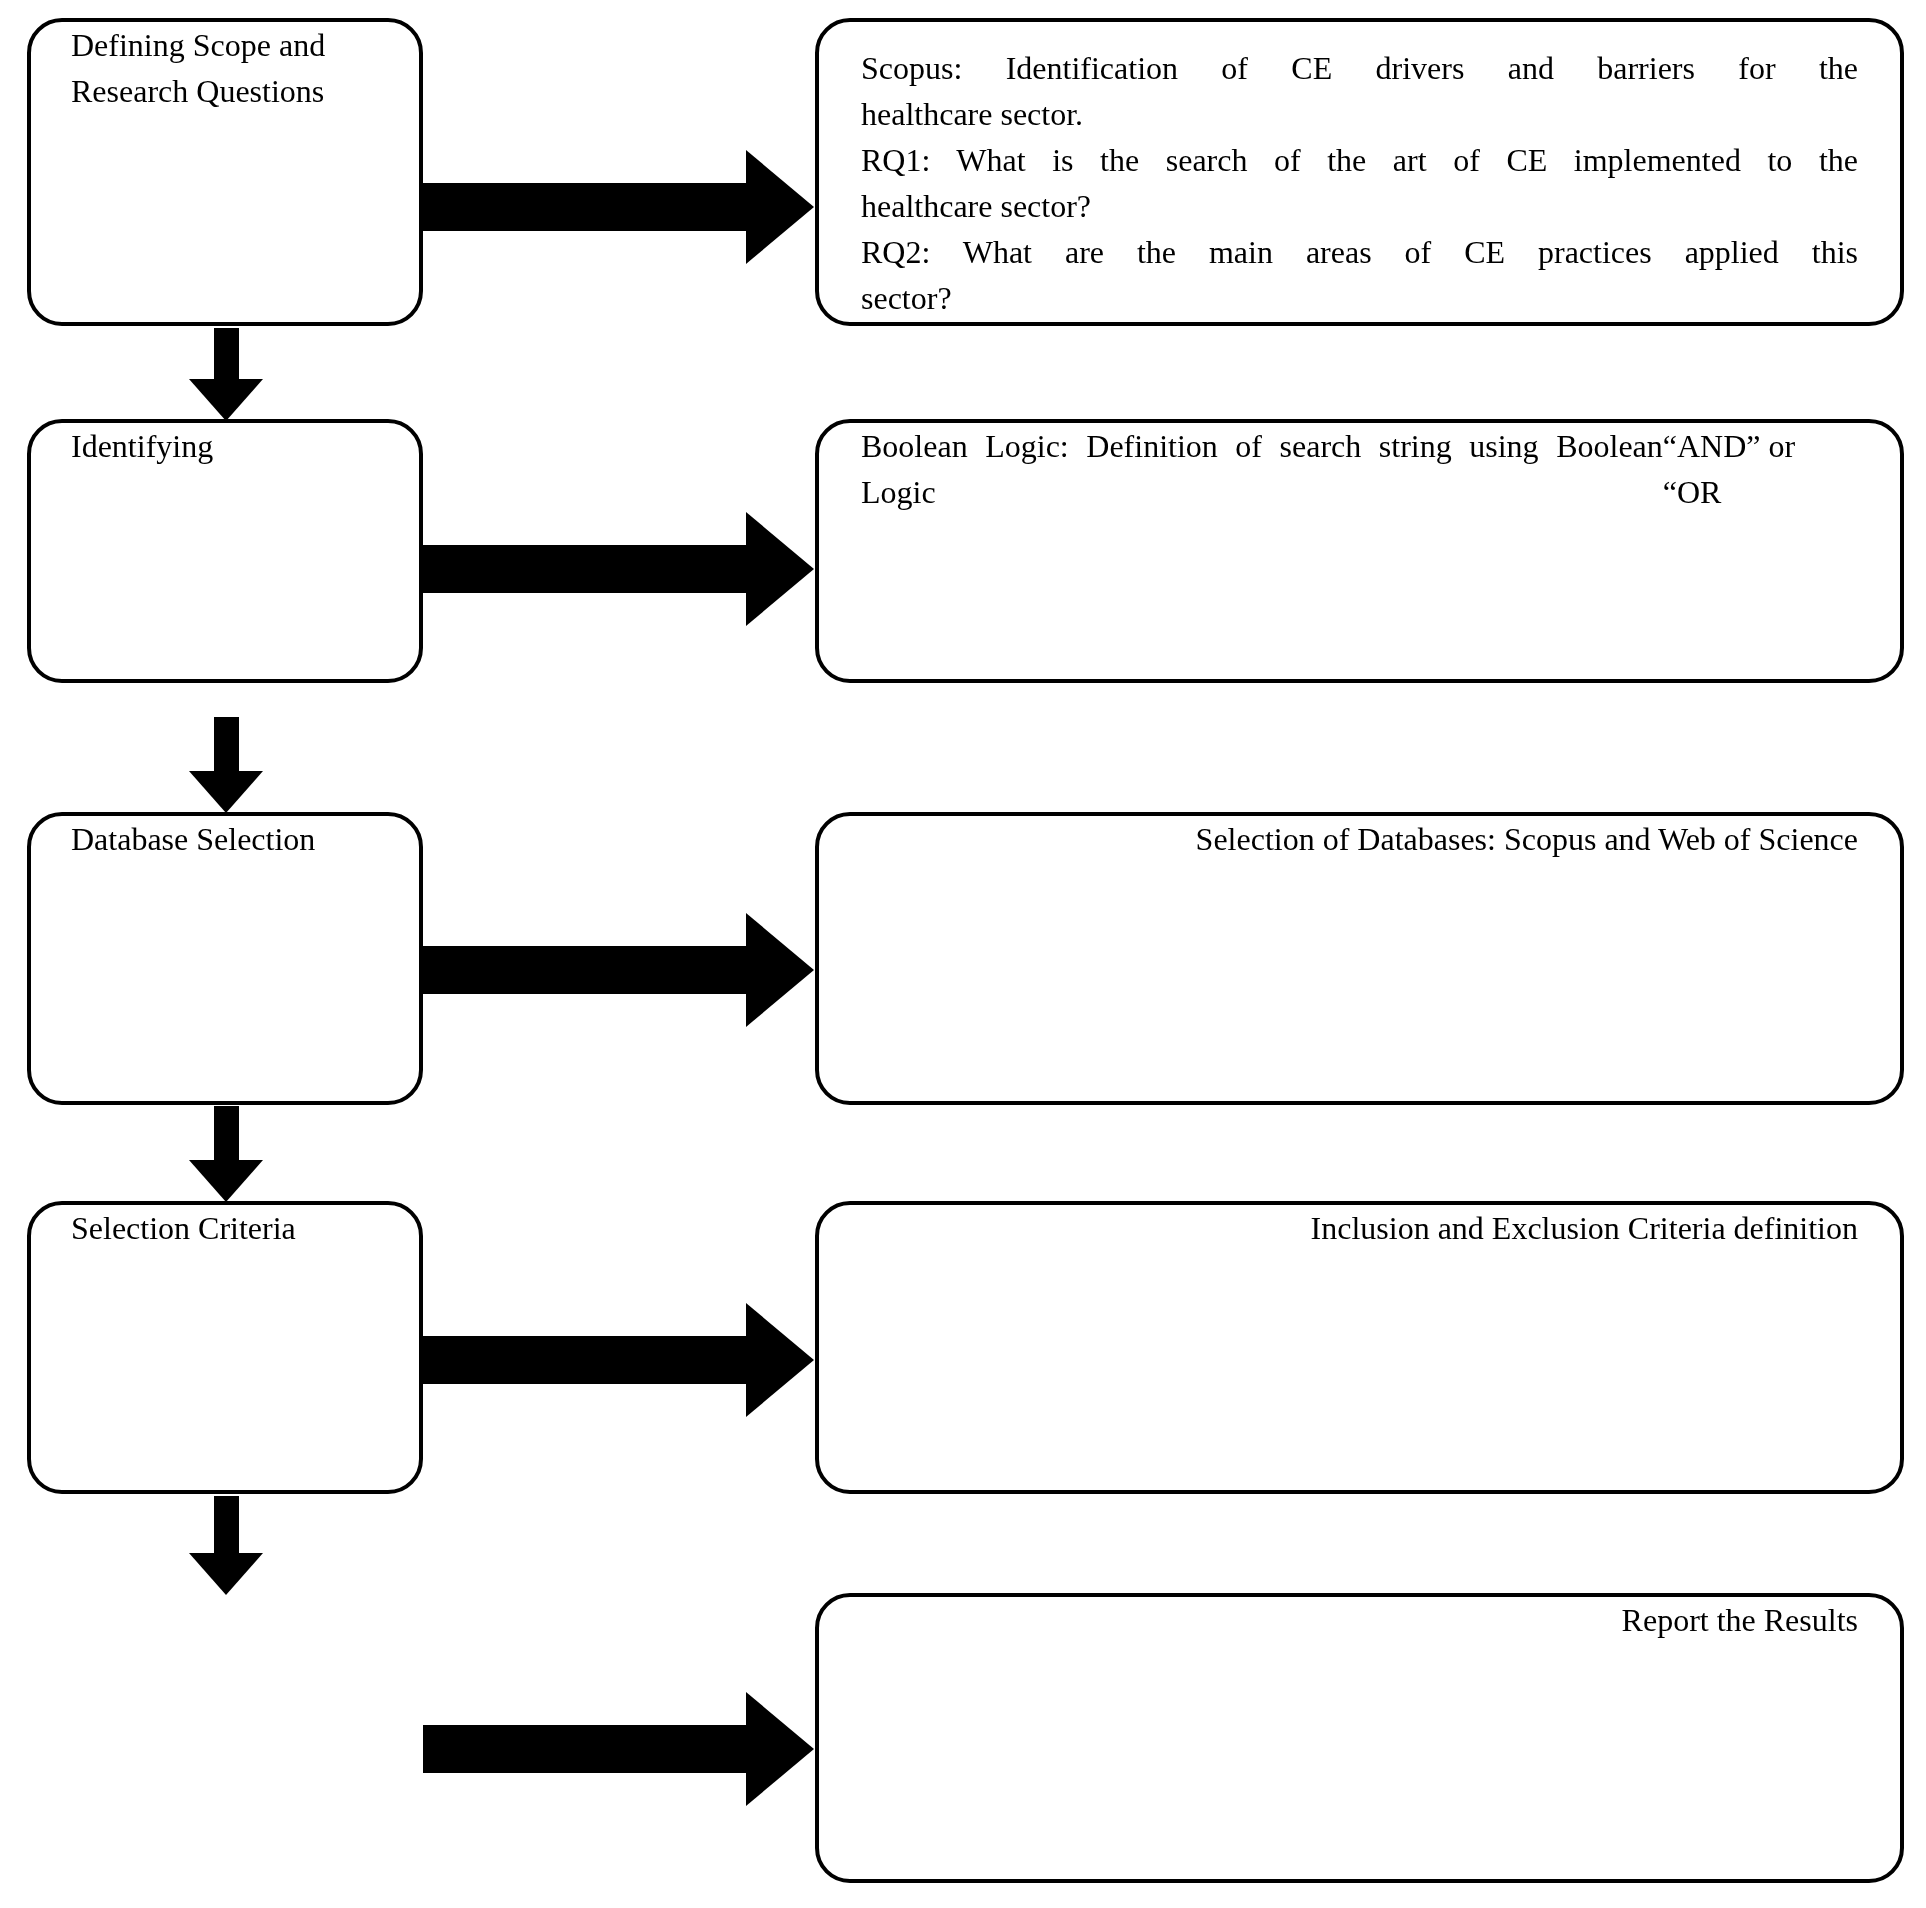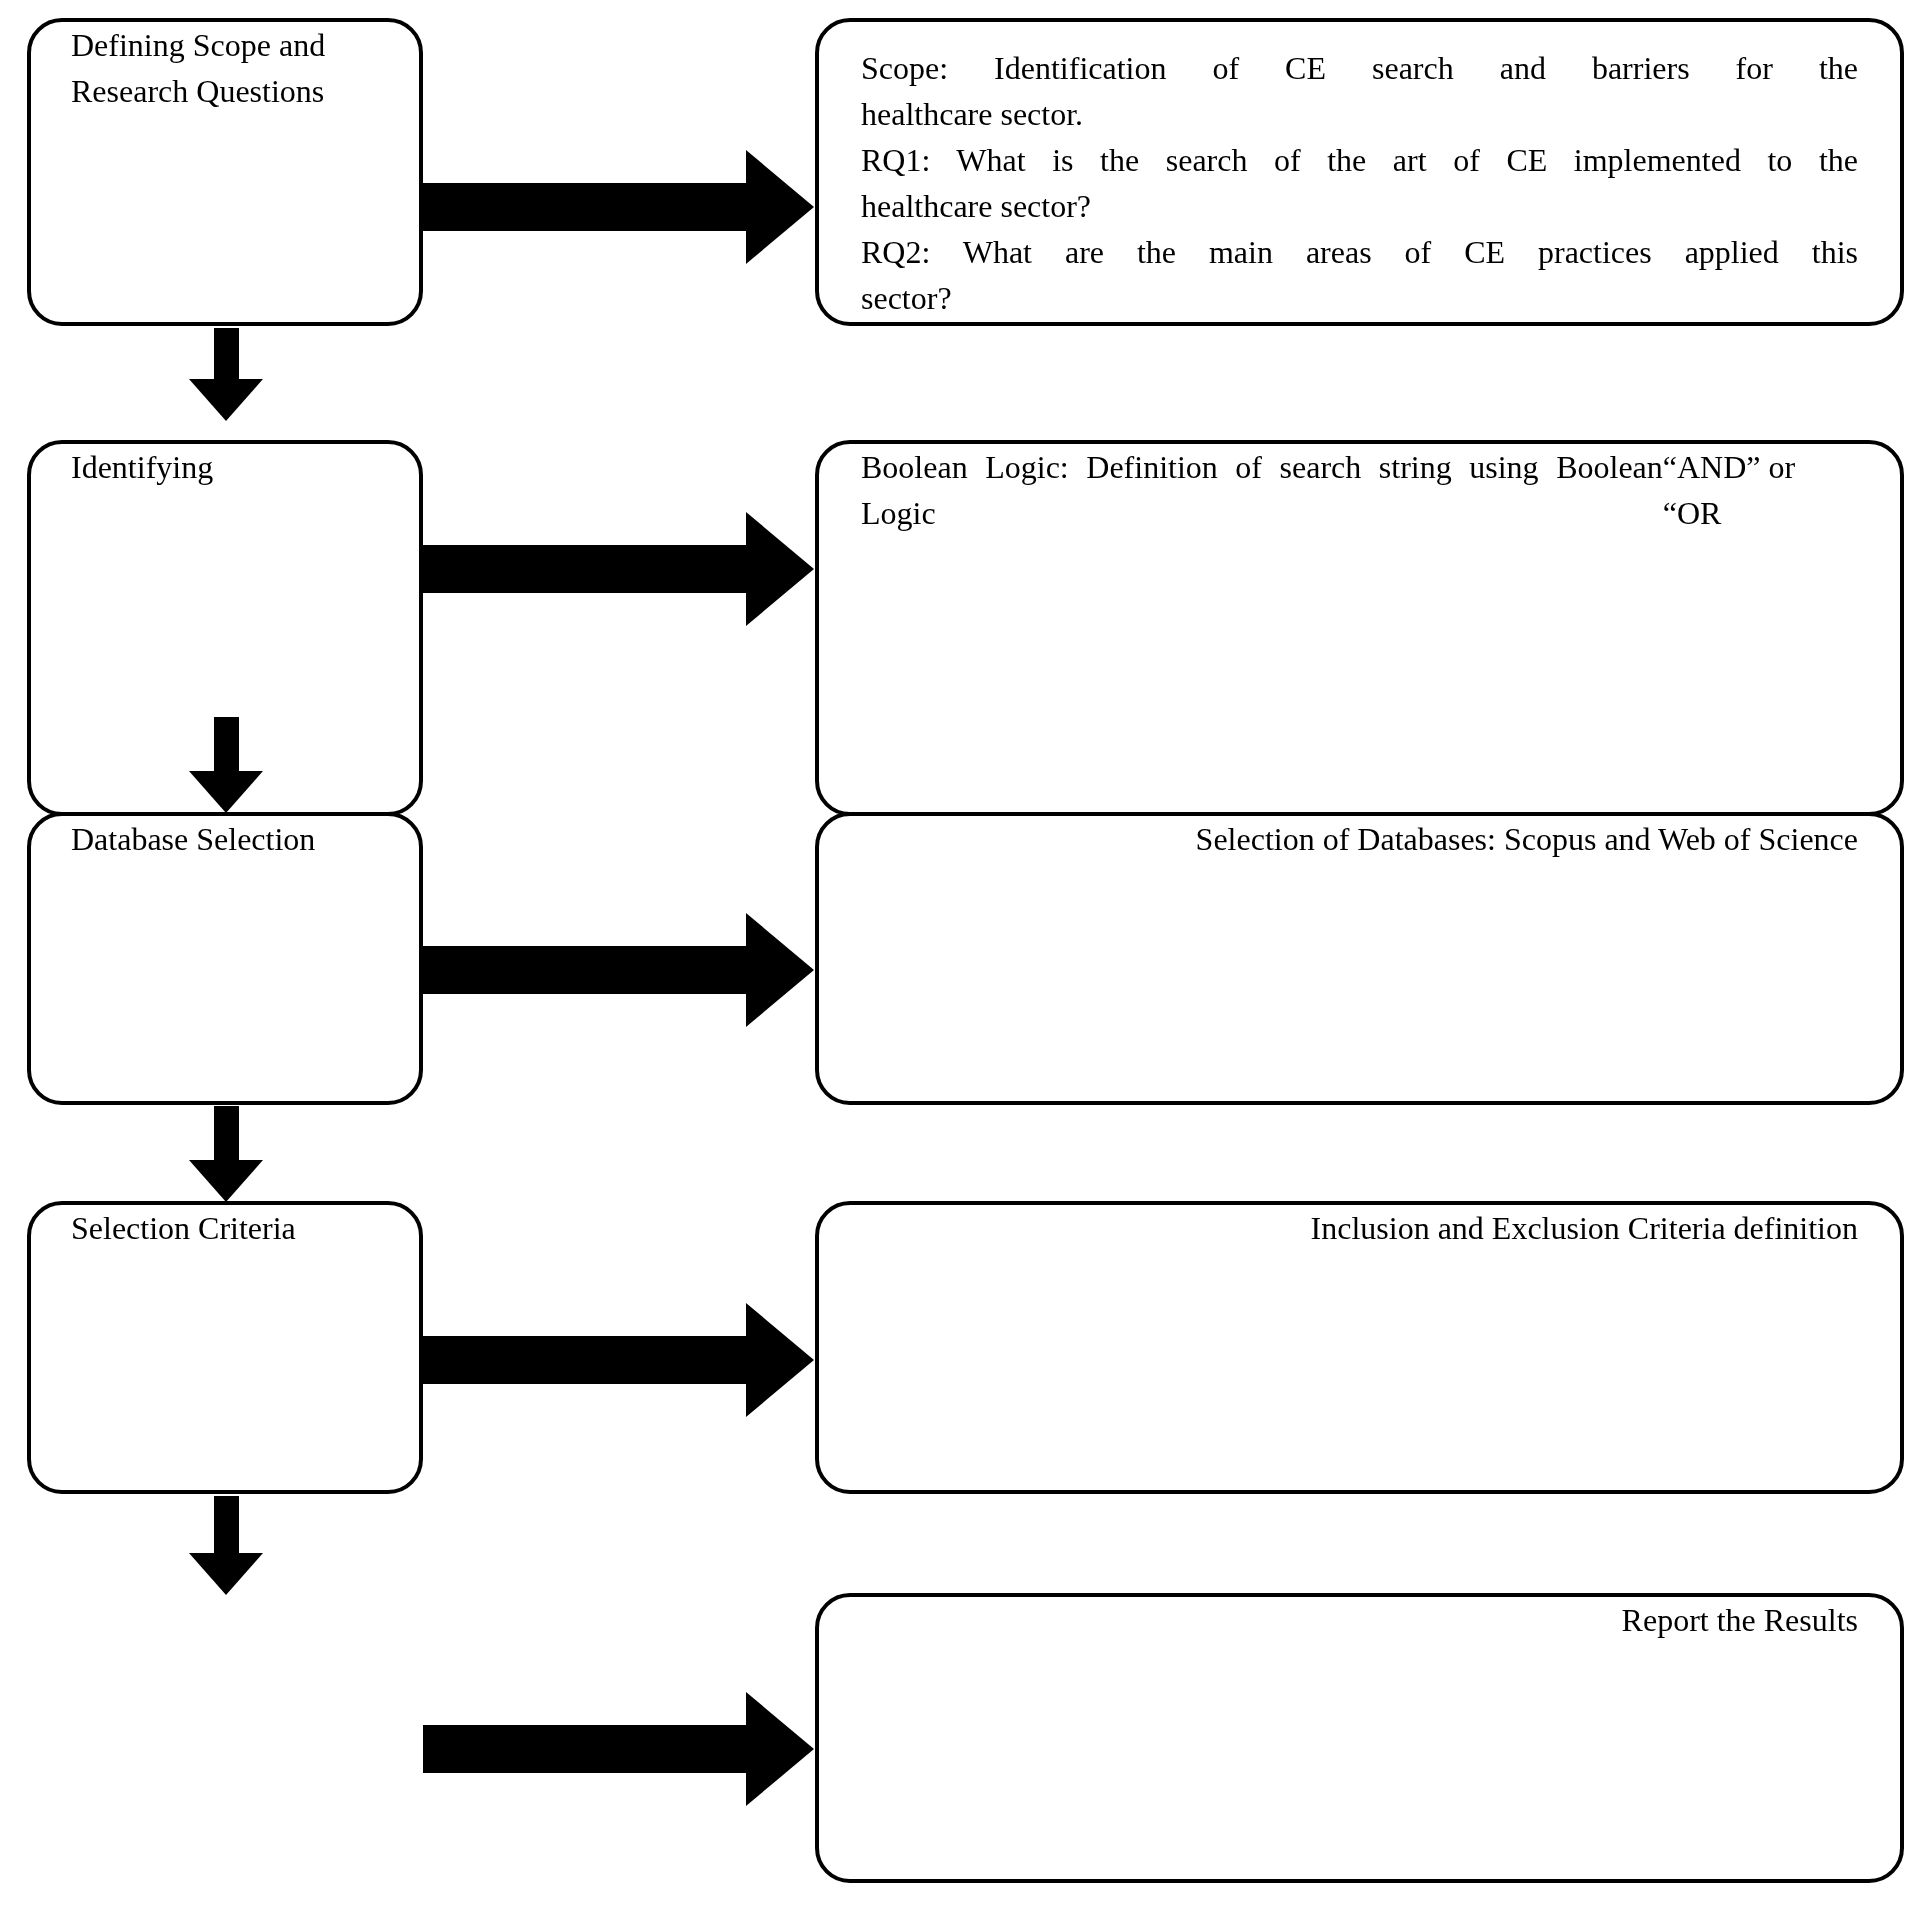--- a/index.html
+++ b/index.html
@@ -34,21 +34,21 @@
     padding: 0 42px;
   }
   .right-top {
     padding-top: 23px;
   }
   .right-center {
     display: flex;
     justify-content: flex-end;
   }
   .r1 { top: 18px;  height: 308px; }
-  .r2 { top: 440px; height: 376px; }
+  .r2 { top: 419px; height: 264px; }
   .r3 { top: 812px; height: 293px; }
   .r4 { top: 1201px; height: 293px; }
   .r5 { top: 1593px; height: 290px; }
 
   .jline { text-align: justify; text-align-last: justify; }
   .nline { text-align: left; }
 
   
   .h-arrow { position: absolute; left: 423px; width: 391px; height: 114px; }
   .h-arrow .shaft {
@@ -91,21 +91,21 @@
 
   <div class="box left-box r1">
     <div class="nline">Defining Scope and</div>
     <div class="nline">Research Questions</div>
   </div>
   <div class="h-arrow ha1">
     <div class="shaft"></div>
     <div class="head"></div>
   </div>
   <div class="box right-box right-top r1">
-    <div class="jline">Scope: Identification of CE search and barriers for the</div>
+    <div class="jline">Scopus: Identification of CE drivers and barriers for the</div>
     <div class="nline">healthcare sector.</div>
     <div class="jline">RQ1: What is the search of the art of CE implemented to the</div>
     <div class="nline">healthcare sector?</div>
     <div class="jline">RQ2: What are the main areas of CE practices applied this</div>
     <div class="nline">sector?</div>
   </div>
   <div class="v-arrow va1">
     <div class="shaft"></div>
     <div class="head"></div>
   </div>

